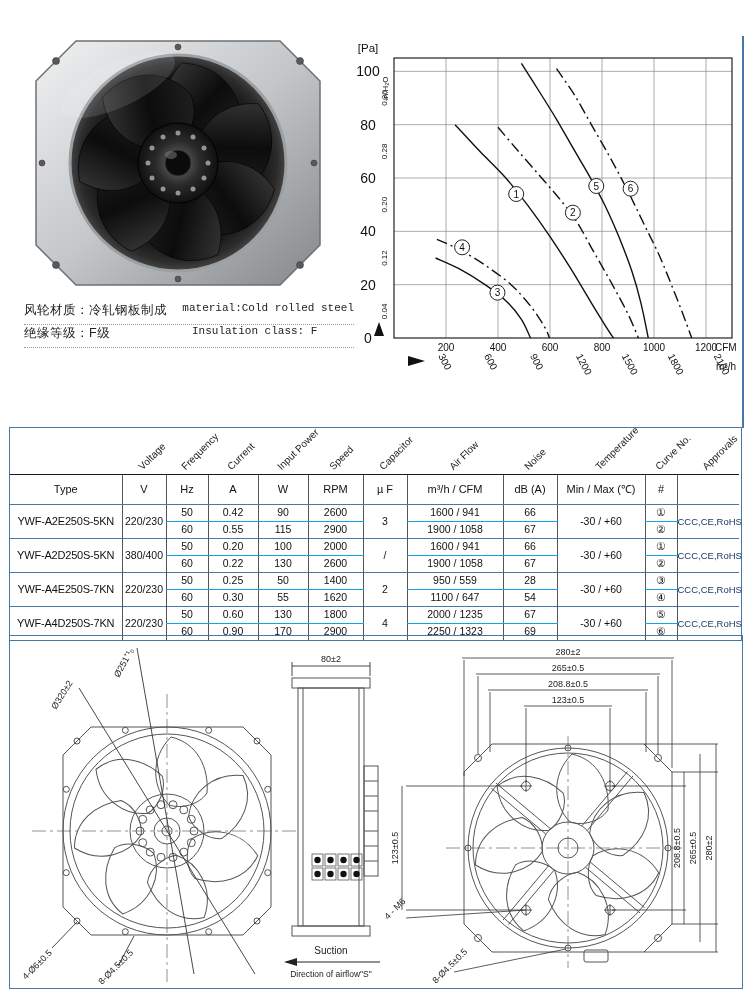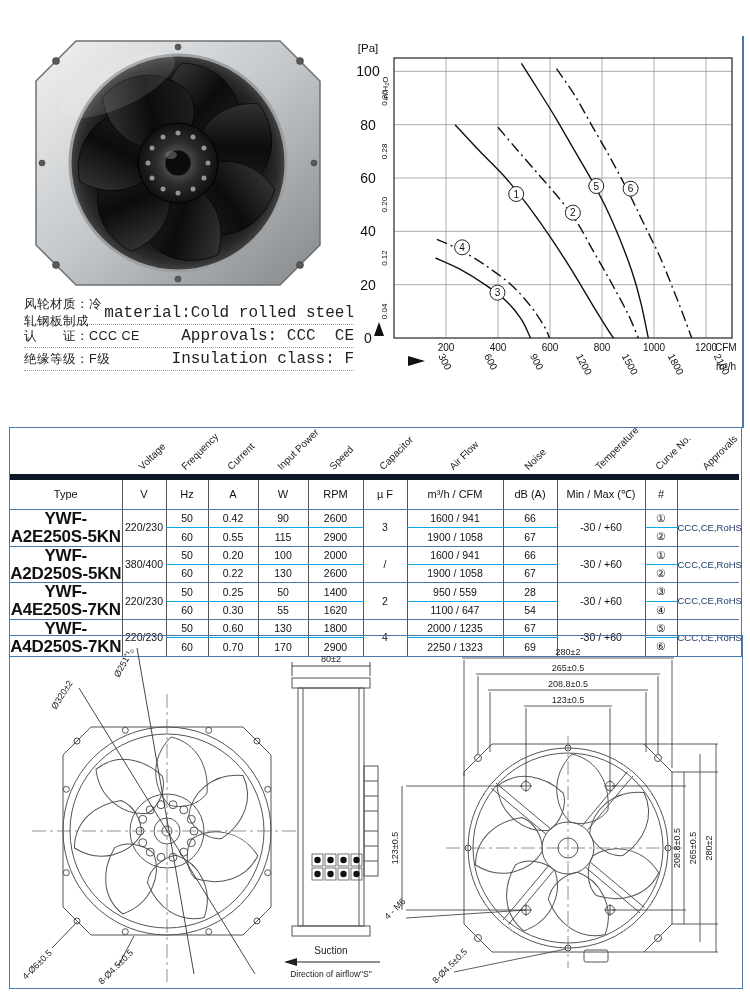--- a/index.html
+++ b/index.html
@@ -3,35 +3,35 @@
 <meta charset="utf-8">
 <style>
   html,body{margin:0;padding:0;background:#fff;}
   .page{position:relative;width:750px;height:1000px;background:#fff;overflow:hidden;
         font-family:"Liberation Sans",sans-serif;color:#1a1a1a;}
   .right-rule{position:absolute;left:742px;top:36px;width:2px;height:392px;background:#4878a8;}
   
   .photo-wrap{position:absolute;left:28px;top:35px;width:300px;height:262px;}
   .chart-wrap{position:absolute;left:338px;top:38px;width:408px;height:384px;}
   .info-block{position:absolute;left:24px;top:302px;width:330px;}
-  .info-row{display:flex;align-items:center;height:22px;border-bottom:1px dotted #9a9a9a;}
+  .info-row{display:flex;align-items:flex-start;height:22px;border-bottom:1px dotted #9a9a9a;}
   .info-zh{width:168px;font-size:12.5px;letter-spacing:.5px;color:#222;}
-  .info-en{font-family:"Liberation Mono",monospace;font-size:16px;color:#222;white-space:pre;}
+  .info-en{font-family:"Liberation Mono",monospace;font-size:11px;color:#222;white-space:pre;}
   
   .table-section{position:absolute;left:9px;top:427px;width:731px;border:1.5px solid #4878a8;background:#fff;}
   .diag{position:relative;height:46px;}
   .diag span{position:absolute;bottom:2px;transform-origin:0 100%;transform:rotate(-45deg);
              font-size:10px;white-space:nowrap;color:#222;}
   table{border-collapse:collapse;table-layout:fixed;width:729px;}
   th,td{border-left:1px solid #555;text-align:center;vertical-align:middle;padding:0;line-height:1.05;}
   th:first-child,td.type{border-left:none;}
   th{height:29px;font-size:11px;font-weight:normal;color:#111;
-     border-top:6px solid #0f172a;border-bottom:1.2px solid #4878a8;}
+     border-top:1px solid #0f172a;border-bottom:1.2px solid #4878a8;}
   td{height:16px;font-size:10.5px;color:#111;}
-  td.type{font-weight:bold;font-size:17px;letter-spacing:-.2px;}
+  td.type{font-weight:normal;font-size:11px;letter-spacing:-.2px;}
   tr.group-start td{border-top:1.2px solid #4878a8;}
   td.sep{border-bottom:1px solid #0ea5e9;}
   td.c-appr{font-size:9.5px;color:#1b3a66;}
   td.c-curve{font-size:11px;}
   
   .drawings-section{position:absolute;left:9px;top:635px;width:732px;height:352px;border:1.5px solid #4878a8;}
   .drawing{position:absolute;top:0;left:0;}
   #front-view{left:12px;}
   #side-view{left:266px;}
   #rear-view{left:372px;}
@@ -175,24 +175,20 @@
         <text x="292.6" y="154.16666666666666" font-size="10" text-anchor="middle" fill="#111">6</text>
       </svg>
   </div>
 
   <div class="info-block">
     <div class="info-row">
       <span class="info-zh">风轮材质：冷轧钢板制成</span>
       <span class="info-en">material:Cold rolled steel</span>
     </div>
     <div class="info-row">
-      <span class="info-zh">认　　证：CCC CE</span>
-      <span class="info-en">Approvals: CCC  CE</span>
-    </div>
-    <div class="info-row">
       <span class="info-zh">绝缘等级：F级</span>
       <span class="info-en">Insulation class: F</span>
     </div>
   </div>
 
   <div class="table-section">
     <div class="diag">
       <span style="left:134px">Voltage</span>
       <span style="left:177px">Frequency</span>
       <span style="left:223px">Current</span>
@@ -315,21 +311,21 @@
             <td class="sep">1800</td>
             <td rowspan="2" class="c-uf">4</td>
             <td class="sep">2000  /  1235</td>
             <td class="sep">67</td>
             <td rowspan="2" class="c-temp">-30 / +60</td>
             <td class="c-curve sep">⑤</td>
             <td rowspan="2" class="c-appr">CCC,CE,RoHS</td>
           </tr>
           <tr class="sub-row">
             <td class="">60</td>
-            <td class="">0.70</td>
+            <td class="">0.90</td>
             <td class="">170</td>
             <td class="">2900</td>
             <td class="">2250  /  1323</td>
             <td class="">69</td>
             <td class="c-curve">⑥</td>
           </tr>
         </tbody>
     </table>
   </div>
 

